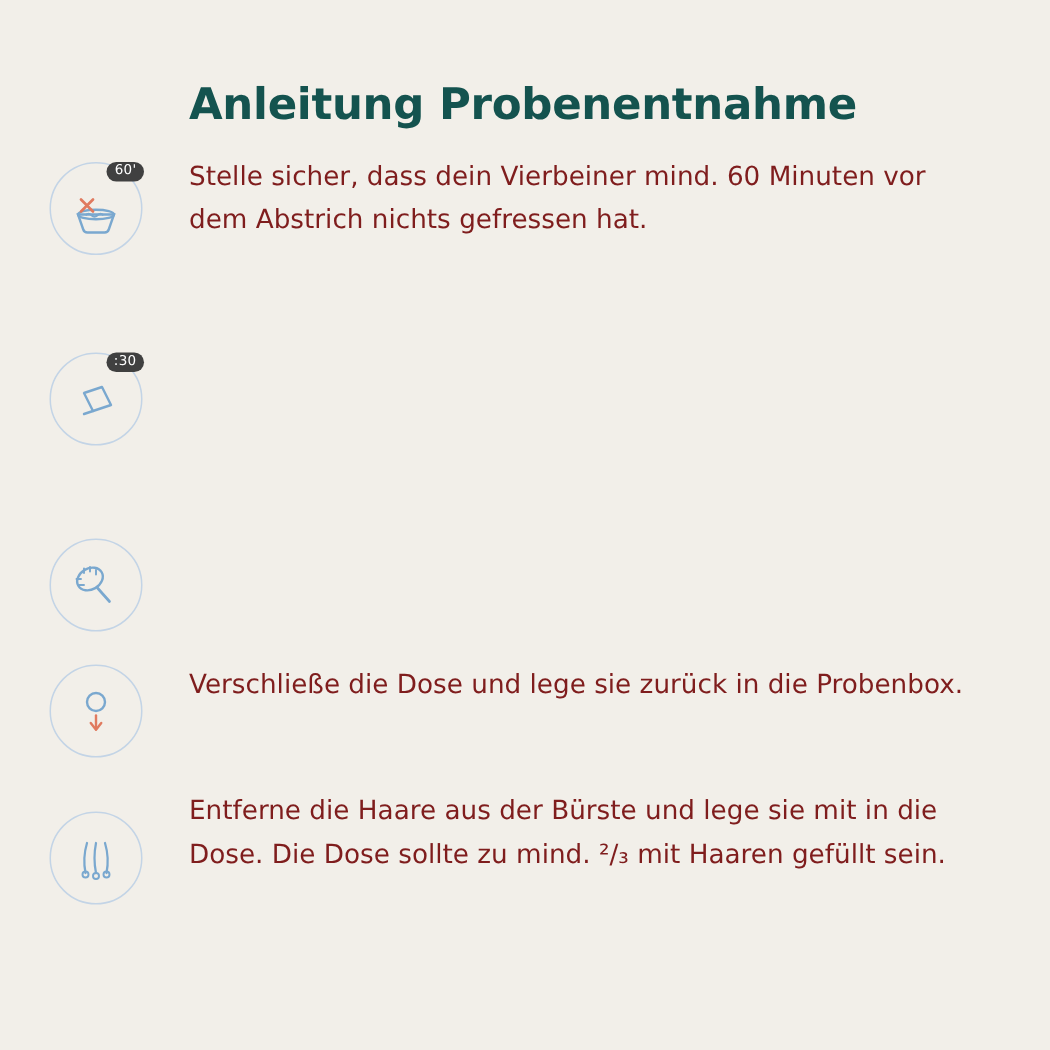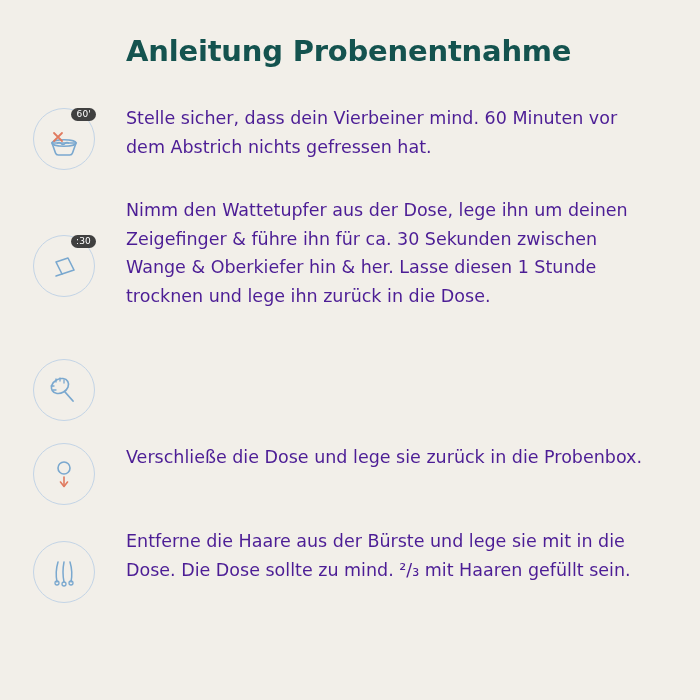--- a/index.html
+++ b/index.html
@@ -15,21 +15,21 @@
   }
   .page {
     position: relative;
     width: 700px;
     height: 700px;
     box-sizing: border-box;
   }
   .title {
     position: absolute;
     left: 126px;
-    top: 34px;
+    top: 52px;
     font-size: 29px;
     font-weight: bold;
     color: #14534f;
     letter-spacing: -0.2px;
     font-family: "DejaVu Sans", sans-serif;
   }
   .steps {
     position: absolute;
     left: 0;
     top: 104px;
@@ -55,21 +55,21 @@
     border: 1.4px solid #c3d4e6;
     box-sizing: border-box;
     position: relative;
     background: transparent;
   }
   .step-text {
     margin-left: 126px;
     width: 520px;
     font-size: 17.5px;
     line-height: 28.5px;
-    color: #4c1d95;
+    color: #7f1d1d;
     font-family: "DejaVu Sans", sans-serif;
   }
   .badge {
     position: absolute;
     right: -2px;
     top: -1px;
     background: #404040;
     color: #ffffff;
     font-size: 9px;
     border-radius: 9px;
@@ -107,21 +107,20 @@
     <div class="step" style="min-height:145px; margin-top:22px;">
       <div class="icon-wrap" style="top:39px;">
         <div class="icon-circle">
           <svg width="60" height="60" viewBox="0 0 60 60" aria-hidden="true">
             <path d="M22 26 l12 -4 l6 12 l-12 4 z" fill="none" stroke="#7aa8cf" stroke-width="1.6" stroke-linejoin="round"></path>
             <path d="M28 38 l-6 2" fill="none" stroke="#7aa8cf" stroke-width="1.6" stroke-linecap="round"></path>
           </svg>
           <div class="badge">:30</div>
         </div>
       </div>
-      <div class="step-text">Nimm den Wattetupfer aus der Dose, lege ihn um deinen Zeigefinger &amp; führe ihn für ca. 30 Sekunden zwischen Wange &amp; Oberkiefer hin &amp; her. Lasse diesen 1 Stunde trocknen und lege ihn zurück in die Dose.</div>
     </div>
 
     <div class="step" style="min-height:70px; margin-top:18px;">
       <div class="icon-wrap" style="top:0px;">
         <div class="icon-circle">
           <svg width="60" height="60" viewBox="0 0 60 60" aria-hidden="true">
             <ellipse cx="26" cy="26" rx="9" ry="7" transform="rotate(-30 26 26)" fill="none" stroke="#7aa8cf" stroke-width="1.6"></ellipse>
             <path d="M31 32 l8 9" stroke="#7aa8cf" stroke-width="1.8" stroke-linecap="round" fill="none"></path>
             <path d="M22 22 v-3 M26 21 v-3 M30 23 v-3 M20 26 h-3 M22 30 h-3" stroke="#7aa8cf" stroke-width="1.3" stroke-linecap="round"></path>
           </svg>

